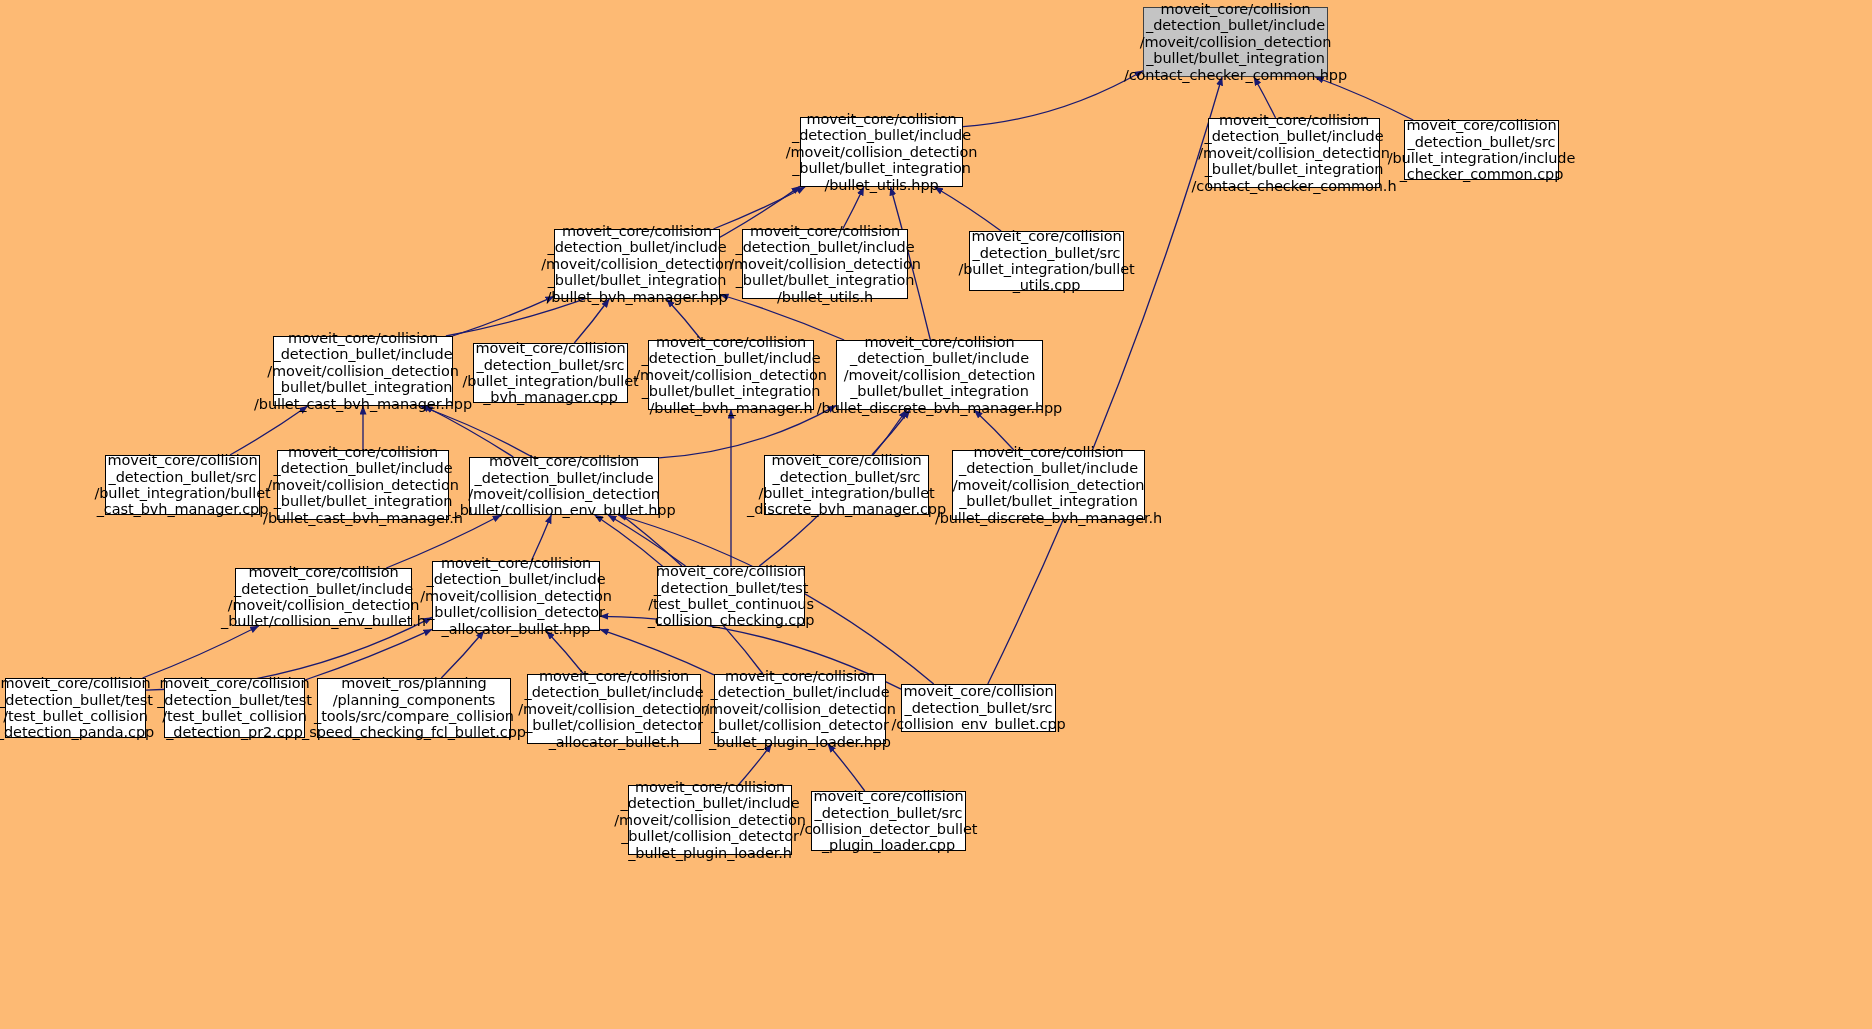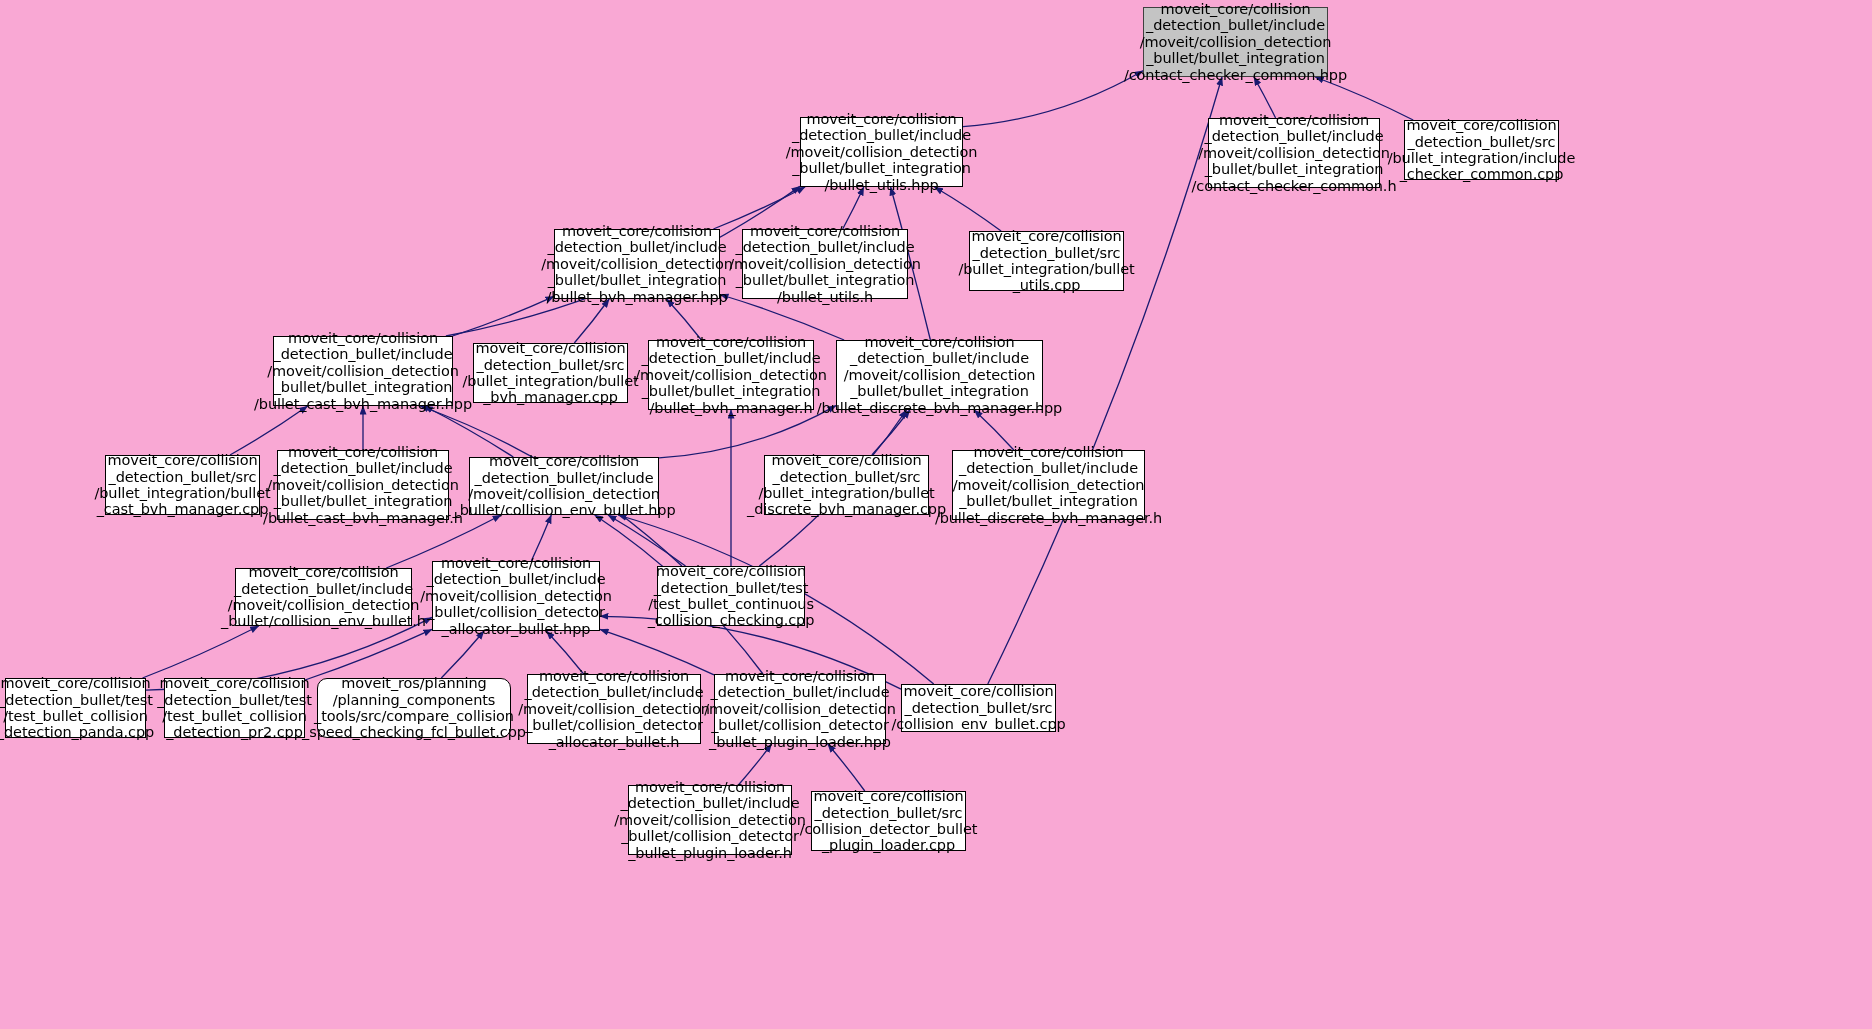--- a/index.html
+++ b/index.html
@@ -4,21 +4,21 @@
 <style>
   html, body {
     margin: 0;
     padding: 0;
     background: #ffffff;
   }
   #graph {
     position: relative;
     width: 1872px;
     height: 1029px;
-    background: #f9a8d4;
+    background: #fdba74;
     font-family: "DejaVu Sans", "Liberation Sans", sans-serif;
     overflow: hidden;
   }
   #edges {
     position: absolute;
     left: 0;
     top: 0;
     width: 1872px;
     height: 1029px;
     pointer-events: none;
@@ -109,19 +109,19 @@
     <div class="node" style="left: 105px; top: 455px; width: 155px; height: 60px;"><span class="line">moveit_core/collision</span><span class="line">_detection_bullet/src</span><span class="line">/bullet_integration/bullet</span><span class="line">_cast_bvh_manager.cpp</span></div>
     <div class="node" style="left: 277px; top: 450px; width: 172px; height: 70px;"><span class="line">moveit_core/collision</span><span class="line">_detection_bullet/include</span><span class="line">/moveit/collision_detection</span><span class="line">_bullet/bullet_integration</span><span class="line">/bullet_cast_bvh_manager.h</span></div>
     <div class="node" style="left: 469px; top: 457px; width: 190px; height: 58px;"><span class="line">moveit_core/collision</span><span class="line">_detection_bullet/include</span><span class="line">/moveit/collision_detection</span><span class="line">_bullet/collision_env_bullet.hpp</span></div>
     <div class="node" style="left: 764px; top: 455px; width: 165px; height: 60px;"><span class="line">moveit_core/collision</span><span class="line">_detection_bullet/src</span><span class="line">/bullet_integration/bullet</span><span class="line">_discrete_bvh_manager.cpp</span></div>
     <div class="node" style="left: 952px; top: 450px; width: 193px; height: 70px;"><span class="line">moveit_core/collision</span><span class="line">_detection_bullet/include</span><span class="line">/moveit/collision_detection</span><span class="line">_bullet/bullet_integration</span><span class="line">/bullet_discrete_bvh_manager.h</span></div>
     <div class="node" style="left: 235px; top: 568px; width: 177px; height: 58px;"><span class="line">moveit_core/collision</span><span class="line">_detection_bullet/include</span><span class="line">/moveit/collision_detection</span><span class="line">_bullet/collision_env_bullet.h</span></div>
     <div class="node" style="left: 432px; top: 561px; width: 168px; height: 70px;"><span class="line">moveit_core/collision</span><span class="line">_detection_bullet/include</span><span class="line">/moveit/collision_detection</span><span class="line">_bullet/collision_detector</span><span class="line">_allocator_bullet.hpp</span></div>
     <div class="node" style="left: 657px; top: 566px; width: 148px; height: 60px;"><span class="line">moveit_core/collision</span><span class="line">_detection_bullet/test</span><span class="line">/test_bullet_continuous</span><span class="line">_collision_checking.cpp</span></div>
     <div class="node" style="left: 5px; top: 678px; width: 141px; height: 60px;"><span class="line">moveit_core/collision</span><span class="line">_detection_bullet/test</span><span class="line">/test_bullet_collision</span><span class="line">_detection_panda.cpp</span></div>
     <div class="node" style="left: 164px; top: 678px; width: 141px; height: 60px;"><span class="line">moveit_core/collision</span><span class="line">_detection_bullet/test</span><span class="line">/test_bullet_collision</span><span class="line">_detection_pr2.cpp</span></div>
-    <div class="node" style="left: 317px; top: 678px; width: 194px; height: 60px; border-radius: 10px;"><span class="line">moveit_ros/planning</span><span class="line">/planning_components</span><span class="line">_tools/src/compare_collision</span><span class="line">_speed_checking_fcl_bullet.cpp</span></div>
+    <div class="node" style="left: 317px; top: 678px; width: 194px; height: 60px;"><span class="line">moveit_ros/planning</span><span class="line">/planning_components</span><span class="line">_tools/src/compare_collision</span><span class="line">_speed_checking_fcl_bullet.cpp</span></div>
     <div class="node" style="left: 527px; top: 674px; width: 174px; height: 70px;"><span class="line">moveit_core/collision</span><span class="line">_detection_bullet/include</span><span class="line">/moveit/collision_detection</span><span class="line">_bullet/collision_detector</span><span class="line">_allocator_bullet.h</span></div>
     <div class="node" style="left: 714px; top: 674px; width: 172px; height: 70px;"><span class="line">moveit_core/collision</span><span class="line">_detection_bullet/include</span><span class="line">/moveit/collision_detection</span><span class="line">_bullet/collision_detector</span><span class="line">_bullet_plugin_loader.hpp</span></div>
     <div class="node" style="left: 901px; top: 684px; width: 155px; height: 48px;"><span class="line">moveit_core/collision</span><span class="line">_detection_bullet/src</span><span class="line">/collision_env_bullet.cpp</span></div>
     <div class="node" style="left: 628px; top: 785px; width: 164px; height: 70px;"><span class="line">moveit_core/collision</span><span class="line">_detection_bullet/include</span><span class="line">/moveit/collision_detection</span><span class="line">_bullet/collision_detector</span><span class="line">_bullet_plugin_loader.h</span></div>
     <div class="node" style="left: 811px; top: 791px; width: 155px; height: 60px;"><span class="line">moveit_core/collision</span><span class="line">_detection_bullet/src</span><span class="line">/collision_detector_bullet</span><span class="line">_plugin_loader.cpp</span></div>
   </div>
 
 </body></html>

